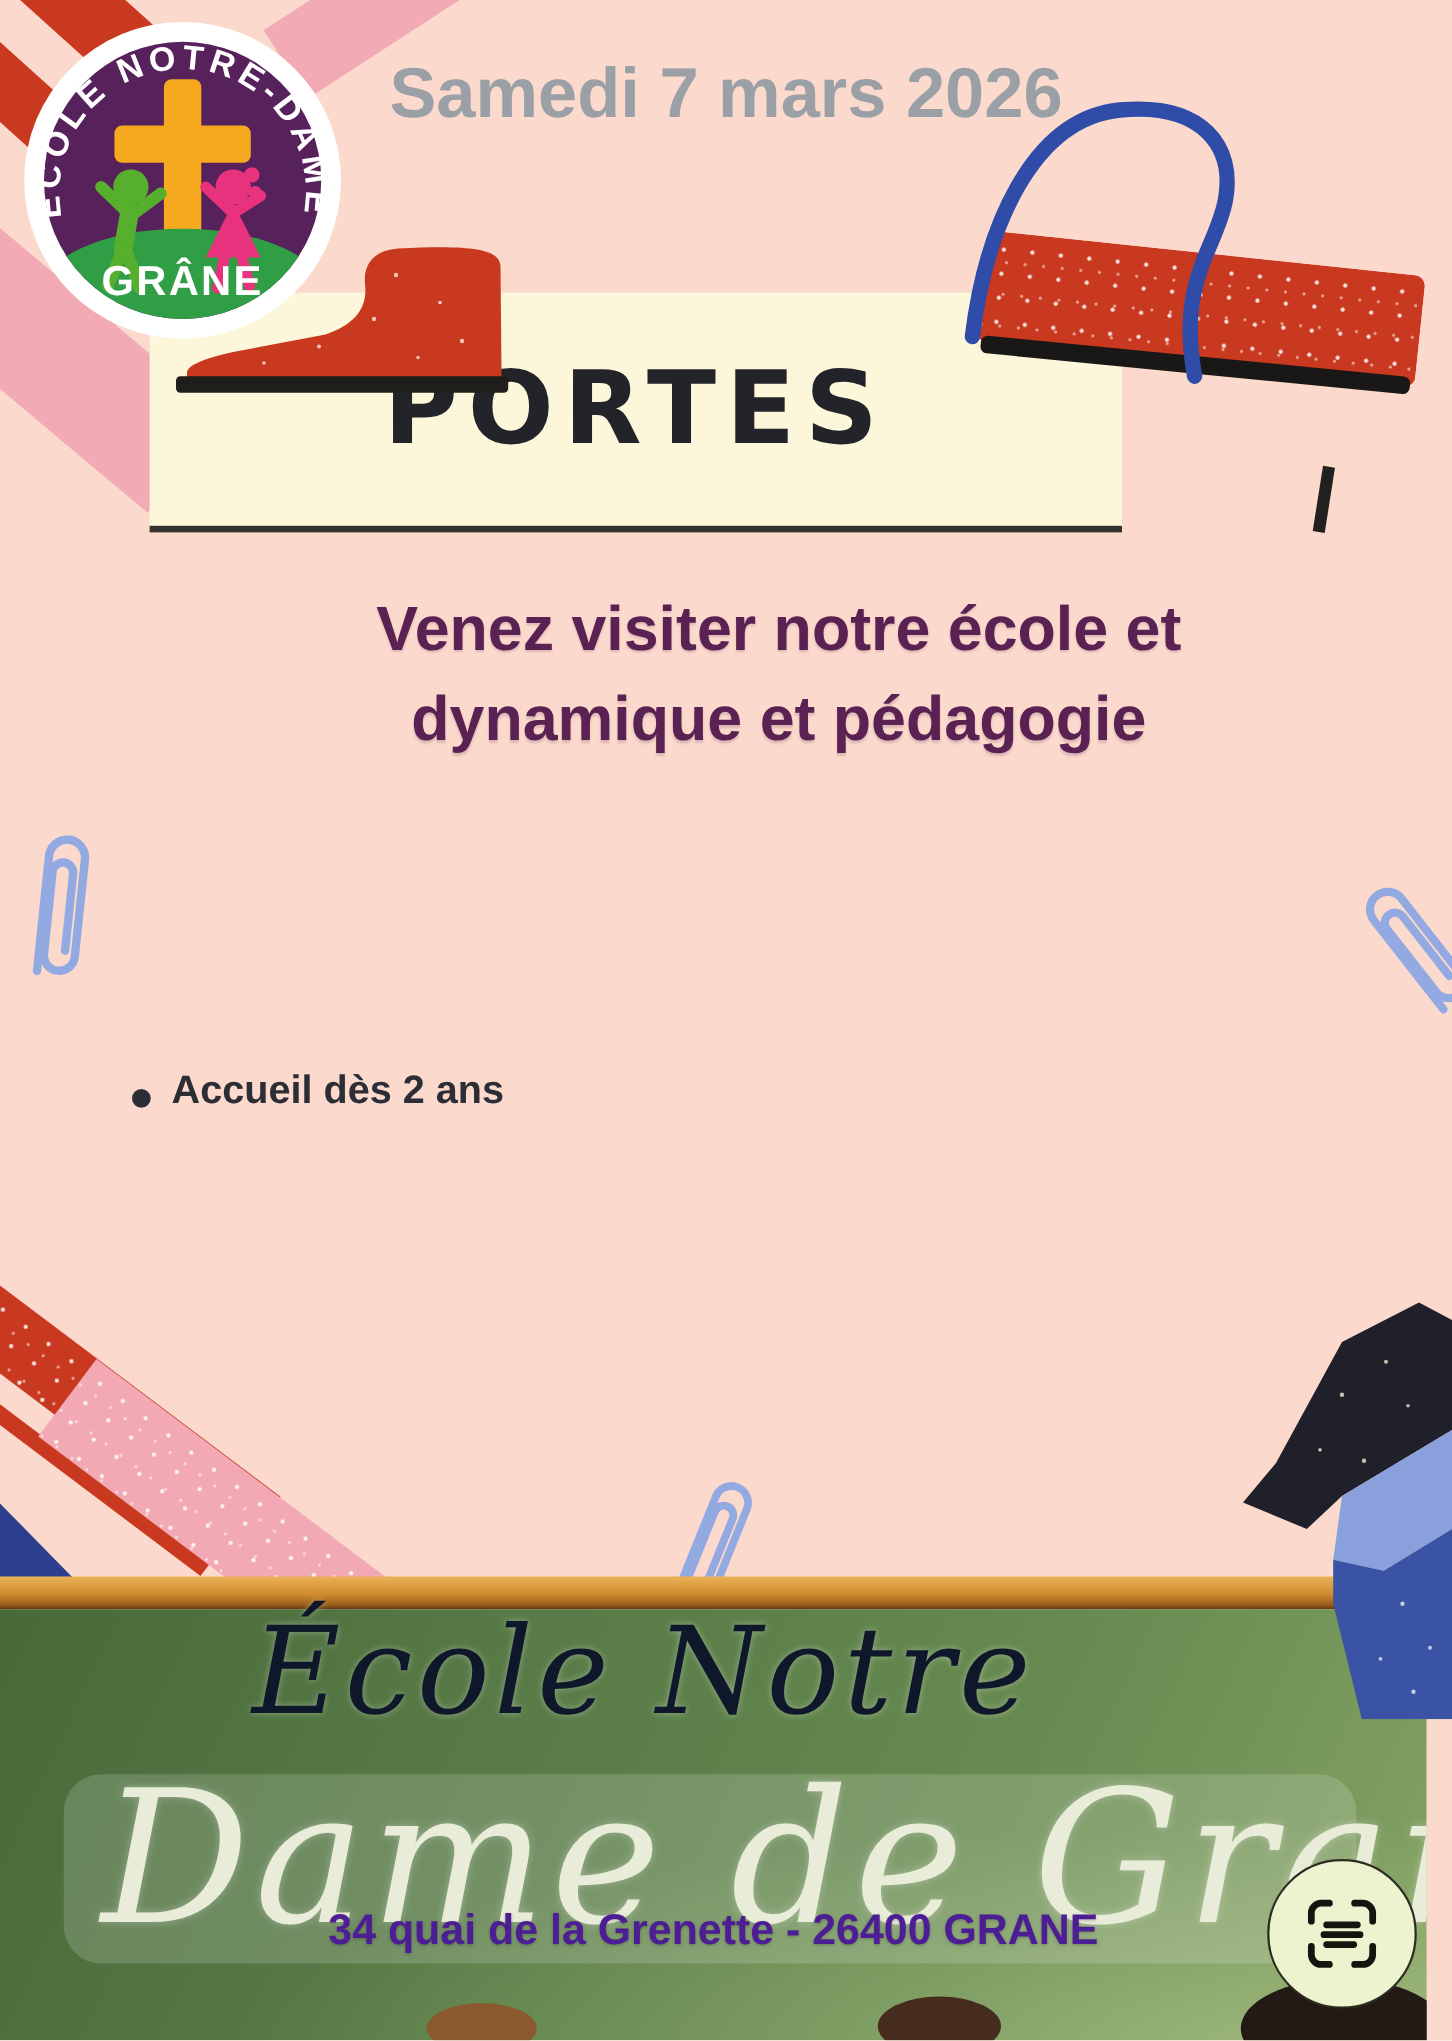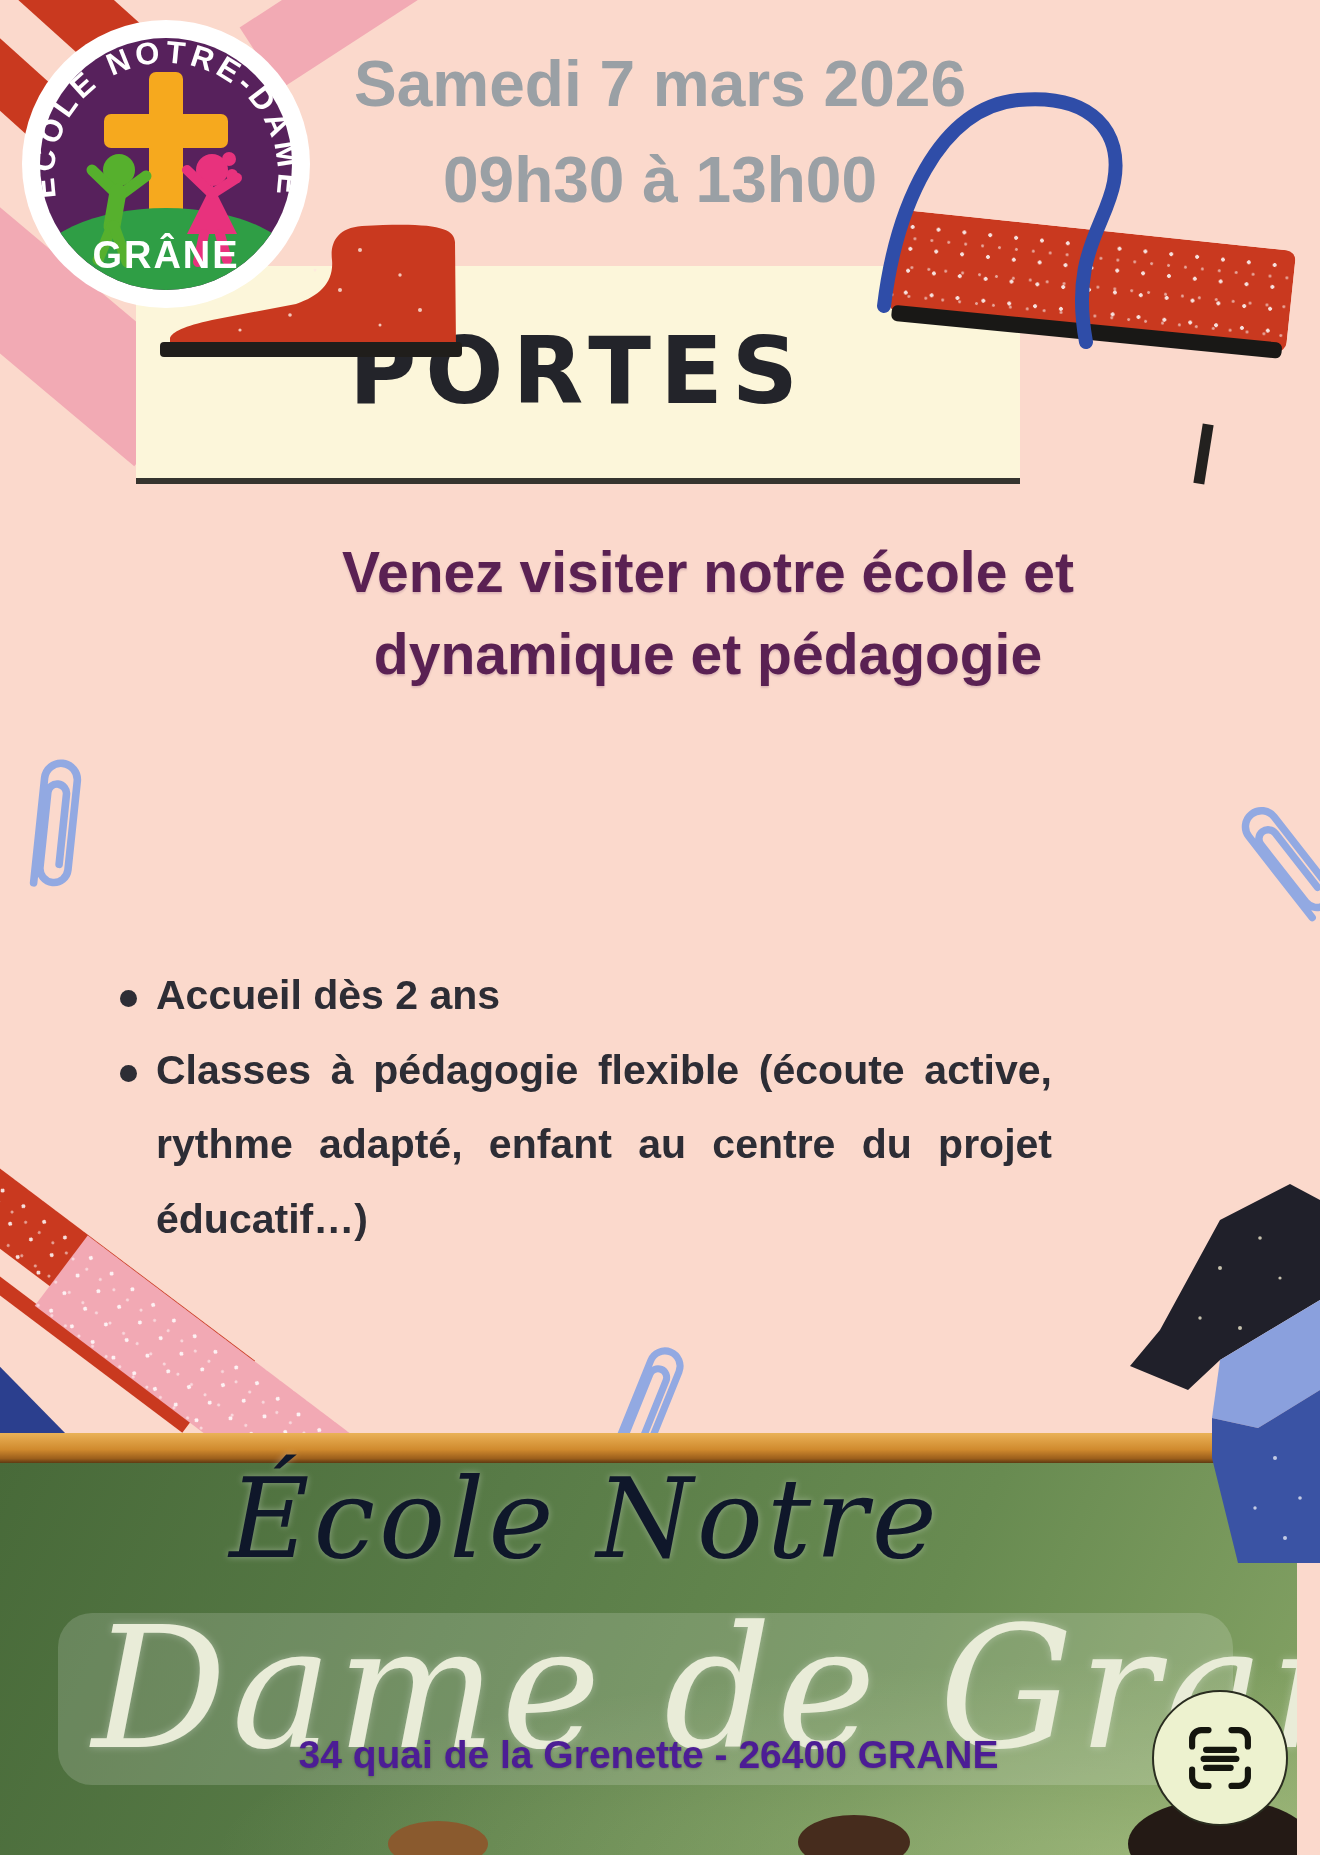--- a/index.html
+++ b/index.html
@@ -58,21 +58,21 @@
     position:absolute; left:0; top:532px; width:100%; z-index:3;
     text-align:center; color:#5a2153; font-weight:bold;
     font-size:57px; line-height:1.43;
     text-shadow:0 2px 2px rgba(90,33,83,.18);
     margin-left:48px;
   }
   
   .bullets{
     position:absolute; left:118px; top:958px; width:934px; z-index:3;
     list-style:none; margin:0; padding:0;
-    color:#2d2d35; font-weight:bold; font-size:41px; line-height:1.82;
+    color:#2d2d35; font-weight:bold; font-size:36px; line-height:1.82;
   }
   .bullets li{position:relative; padding-left:38px;}
   .bullets li::before{
     content:""; position:absolute; left:2px; top:32px;
     width:17px; height:17px; border-radius:50%; background:#2d2d35;
   }
   .bullets li.justify{text-align:justify;}
   
   .pclip{position:absolute; z-index:1;}
   .pclip svg{width:100%; height:100%;}
@@ -174,21 +174,20 @@
       <path id="arcTop" d="M 34 176 A 112 112 0 1 1 254 176" fill="none"></path>
       <text font-family="Liberation Sans, sans-serif" font-weight="bold" font-size="31" letter-spacing="4.5" fill="#ffffff">
         <textPath href="#arcTop" startOffset="50%" text-anchor="middle">ÉCOLE NOTRE-DAME</textPath>
       </text>
       <text x="144" y="248" text-anchor="middle" font-family="Liberation Sans, sans-serif" font-weight="bold" font-size="38" letter-spacing="2" fill="#ffffff">GRÂNE</text>
     </svg>
   </div>
 
   <div class="dates">
     <div>Samedi 7 mars 2026</div>
-    <div>09h30 à 13h00</div>
   </div>
 
   <svg class="stamp" viewBox="0 0 330 138">
     <path d="M212 6 C 186 8 180 24 182 40 C 184 62 170 76 146 84 L 62 100 C 34 106 22 112 20 118 L 20 126 L 306 126 L 305 22 C 304 8 286 2 212 6 Z" fill="#c9391f"></path>
     <rect x="10" y="122" width="302" height="15" rx="4" fill="#201e1b"></rect>
     <g fill="#ffe9df" opacity=".8">
       <circle cx="210" cy="30" r="2"></circle>
         <circle cx="250" cy="55" r="1.7"></circle>
         <circle cx="190" cy="70" r="2"></circle>
       <circle cx="140" cy="95" r="1.8"></circle>
@@ -209,21 +208,20 @@
   <div class="clip-body speck"></div>
   <div class="clip-wire2"></div>
 
   <div class="headline">
     <div>Venez visiter notre école et</div>
     <div>dynamique et pédagogie</div>
   </div>
 
   <ul class="bullets">
     <li>Accueil dès 2 ans</li>
-    <li class="justify">Classes à pédagogie flexible (écoute active, rythme adapté, enfant au centre du projet éducatif…)</li>
   </ul>
 
   <div class="pclip pc1">
     <svg viewBox="0 0 70 150">
         <path d="M22 126 V36 a14 14 0 0 1 28 0 v76 a12 12 0 0 1 -24 0 V48 a8 8 0 0 1 16 0 v60" fill="none" stroke="#92a9e2" stroke-width="6.5" stroke-linecap="round"></path>
       </svg>
   </div>
   <div class="pclip pc2">
     <svg viewBox="0 0 70 150">
         <path d="M22 126 V36 a14 14 0 0 1 28 0 v76 a12 12 0 0 1 -24 0 V48 a8 8 0 0 1 16 0 v60" fill="none" stroke="#92a9e2" stroke-width="6.5" stroke-linecap="round"></path>

